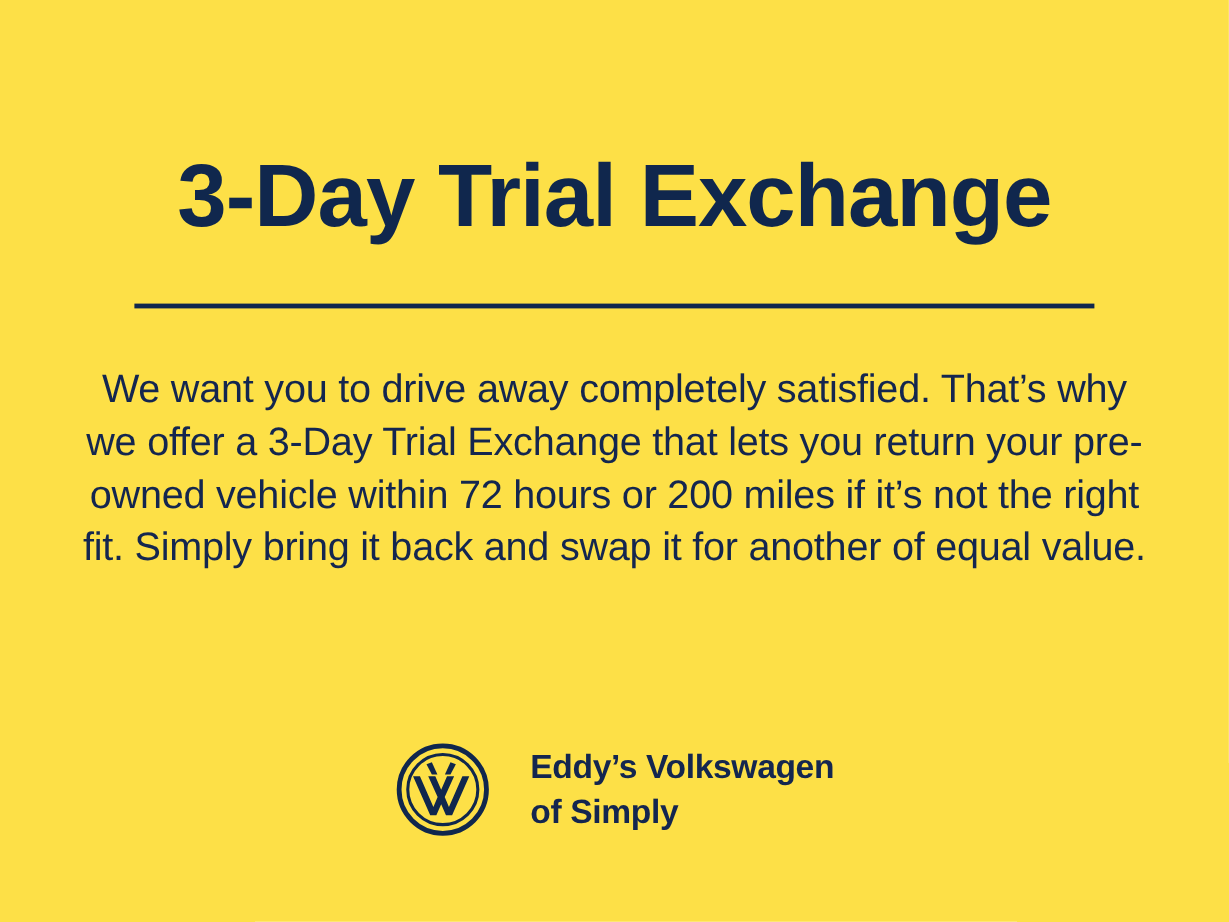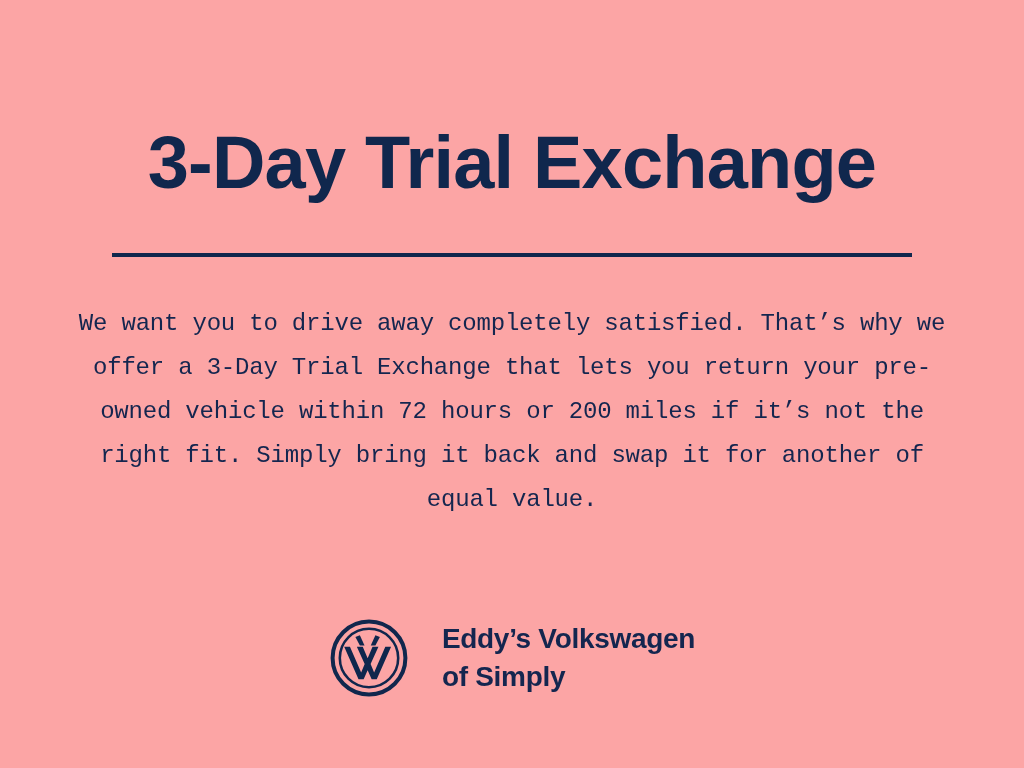--- a/index.html
+++ b/index.html
@@ -12,21 +12,21 @@
     height: 768px;
     background: #ffffff;
     font-family: "Liberation Sans", sans-serif;
     overflow: hidden;
   }
 
   .slide {
     position: relative;
     width: 1024px;
     height: 768px;
-    background: #fca5a5;
+    background: #fde047;
     box-sizing: border-box;
   }
 
   
   .headline-wrap {
     position: absolute;
     top: 126px;
     left: 0;
     width: 1024px;
     text-align: center;
@@ -56,22 +56,22 @@
   .body-wrap {
     position: absolute;
     top: 302px;
     left: 50%;
     transform: translateX(-50%);
     width: 900px;
     text-align: center;
   }
   .body-copy {
     margin: 0;
-    font-family: Liberation Mono, monospace;
-    font-size: 24px;
+    font-family: Liberation Sans, sans-serif;
+    font-size: 33px;
     font-weight: 400;
     line-height: 44px;
     letter-spacing: -0.2px;
     color: #14264f;
   }
 
   
   .brand-lockup {
     position: absolute;
     top: 618px;

